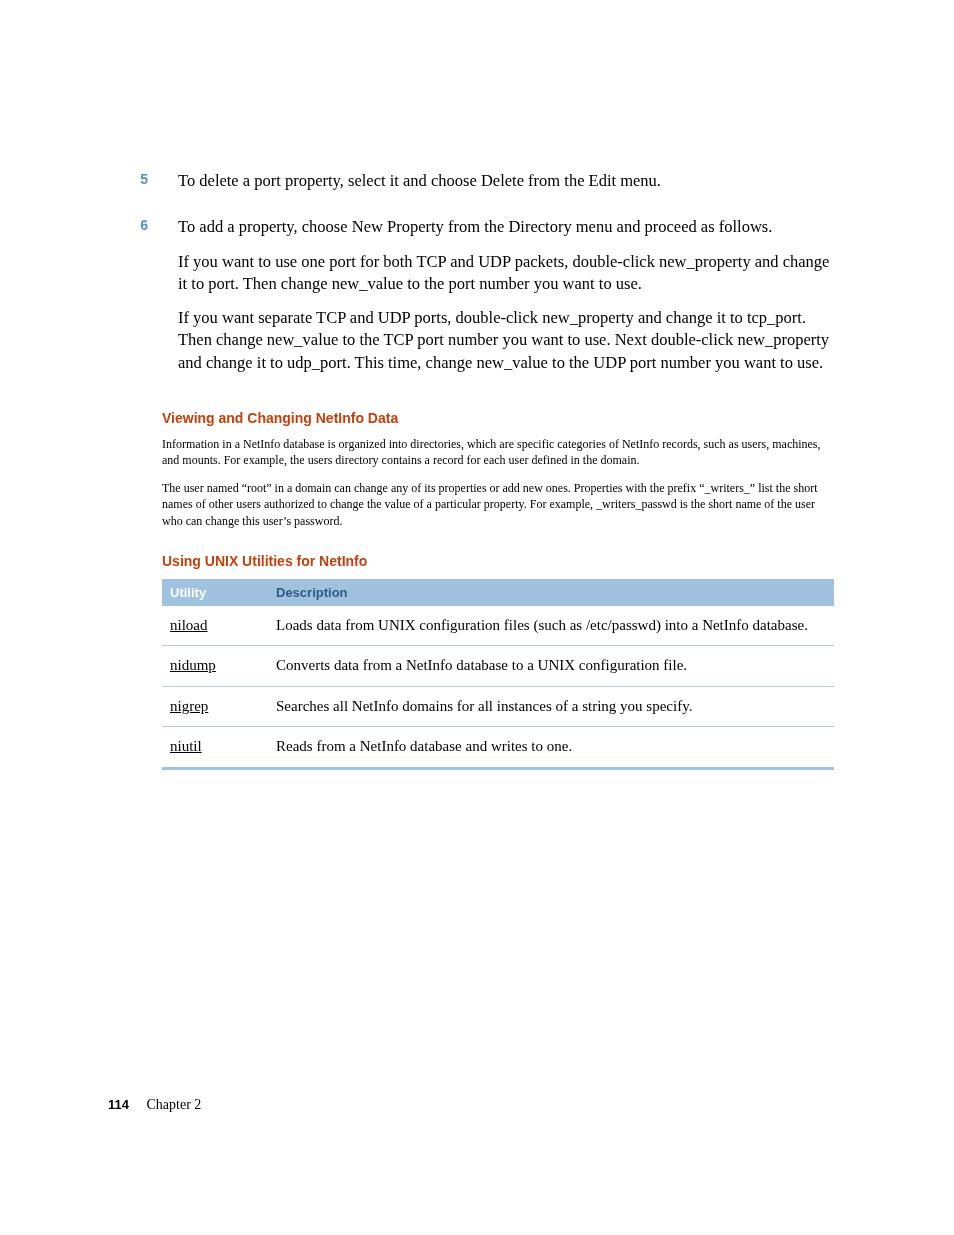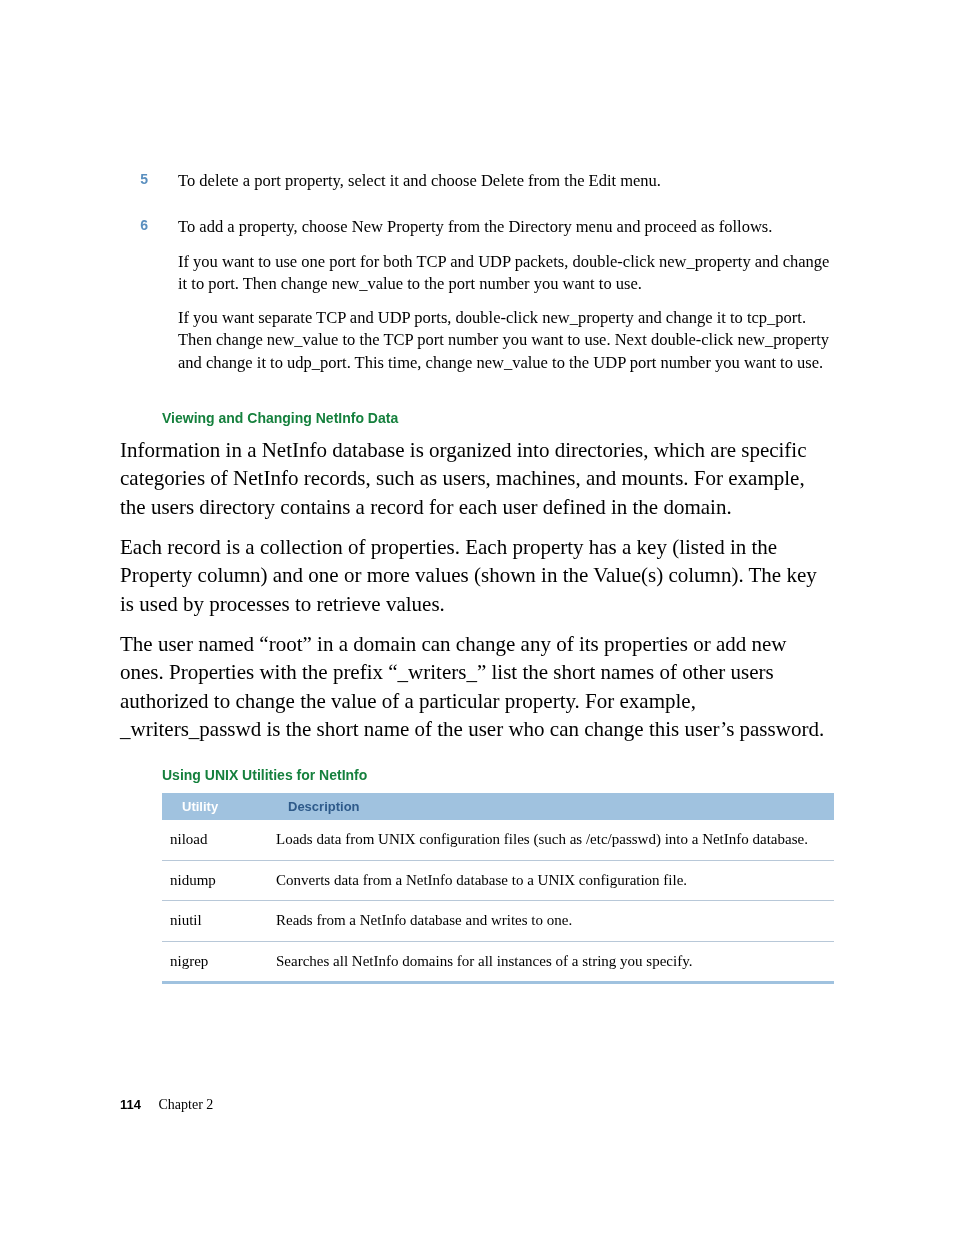--- a/index.html
+++ b/index.html
@@ -32,67 +32,69 @@
   }
   .step-body {
     flex: 1;
     font-size: 16.5px;
     line-height: 1.35;
   }
   .step-body p {
     margin: 0 0 12px 16px;
   }
   .indent-block {
-    font-size: 21px;
+    margin-left: 42px;
+    font-size: 12px;
     line-height: 1.35;
   }
   .indent-block p {
     margin: 0 0 12px 0;
   }
   .section-heading {
-    color: #15803d;
+    color: #c2410c;
     font-family: "Helvetica Neue", Arial, sans-serif;
     font-weight: bold;
     font-size: 14px;
     margin: 24px 0 10px 42px;
   }
   table.util {
     margin-left: 42px;
     border-collapse: collapse;
     width: calc(100% - 42px);
     font-size: 15px;
   }
   table.util thead th {
     background: #a0c2df;
     color: #2e5a8a;
     font-family: "Helvetica Neue", Arial, sans-serif;
     font-weight: bold;
     font-size: 13px;
     text-align: left;
-    padding: 6px 20px;
+    padding: 6px 8px;
   }
   table.util thead th:first-child {
     color: #fff;
   }
   table.util tbody td {
     padding: 10px 8px;
     vertical-align: top;
     border-bottom: 1px solid #b8c8d8;
     line-height: 1.3;
   }
   table.util tbody tr:last-child td {
     border-bottom: 3px solid #a0c2df;
   }
   table.util td.u-name {
     width: 90px;
+    text-decoration: underline;
   }
   .footer {
     position: absolute;
     bottom: 122px;
-    left: 120px;
+    left: 108px;
     font-size: 14px;
   }
   .footer .pnum {
     font-family: "Helvetica Neue", Arial, sans-serif;
     font-weight: bold;
     font-size: 13px;
     margin-right: 14px;
   }
 </style>
 </head>
@@ -112,21 +114,20 @@
     <div class="step-body">
       <p>To add a property, choose New Property from the Directory menu and proceed as follows.</p>
       <p>If you want to use one port for both TCP and UDP packets, double-click new_property and change it to port. Then change new_value to the port number you want to use.</p>
       <p>If you want separate TCP and UDP ports, double-click new_property and change it to tcp_port. Then change new_value to the TCP port number you want to use. Next double-click new_property and change it to udp_port. This time, change new_value to the UDP port number you want to use.</p>
     </div>
   </div>
 
   <div class="section-heading">Viewing and Changing NetInfo Data</div>
   <div class="indent-block">
     <p>Information in a NetInfo database is organized into directories, which are specific categories of NetInfo records, such as users, machines, and mounts. For example, the users directory contains a record for each user defined in the domain.</p>
-    <p>Each record is a collection of properties. Each property has a key (listed in the Property column) and one or more values (shown in the Value(s) column). The key is used by processes to retrieve values.</p>
     <p>The user named “root” in a domain can change any of its properties or add new ones. Properties with the prefix “_writers_” list the short names of other users authorized to change the value of a particular property. For example, _writers_passwd is the short name of the user who can change this user’s password.</p>
   </div>
 
   <div class="section-heading">Using UNIX Utilities for NetInfo</div>
 
   <table class="util">
     <thead>
       <tr>
         <th>Utility</th>
         <th>Description</th>
@@ -135,26 +136,26 @@
     <tbody>
       <tr>
         <td class="u-name">niload</td>
         <td>Loads data from UNIX configuration files (such as /etc/passwd) into a NetInfo database.</td>
       </tr>
       <tr>
         <td class="u-name">nidump</td>
         <td>Converts data from a NetInfo database to a UNIX configuration file.</td>
       </tr>
       <tr>
+        <td class="u-name">nigrep</td>
+        <td>Searches all NetInfo domains for all instances of a string you specify.</td>
+      </tr>
+      <tr>
         <td class="u-name">niutil</td>
         <td>Reads from a NetInfo database and writes to one.</td>
-      </tr>
-      <tr>
-        <td class="u-name">nigrep</td>
-        <td>Searches all NetInfo domains for all instances of a string you specify.</td>
       </tr>
     </tbody>
   </table>
 
 </div>
 
 <div class="footer">
   <span class="pnum">114</span>
   <span>Chapter  2</span>
 </div>

